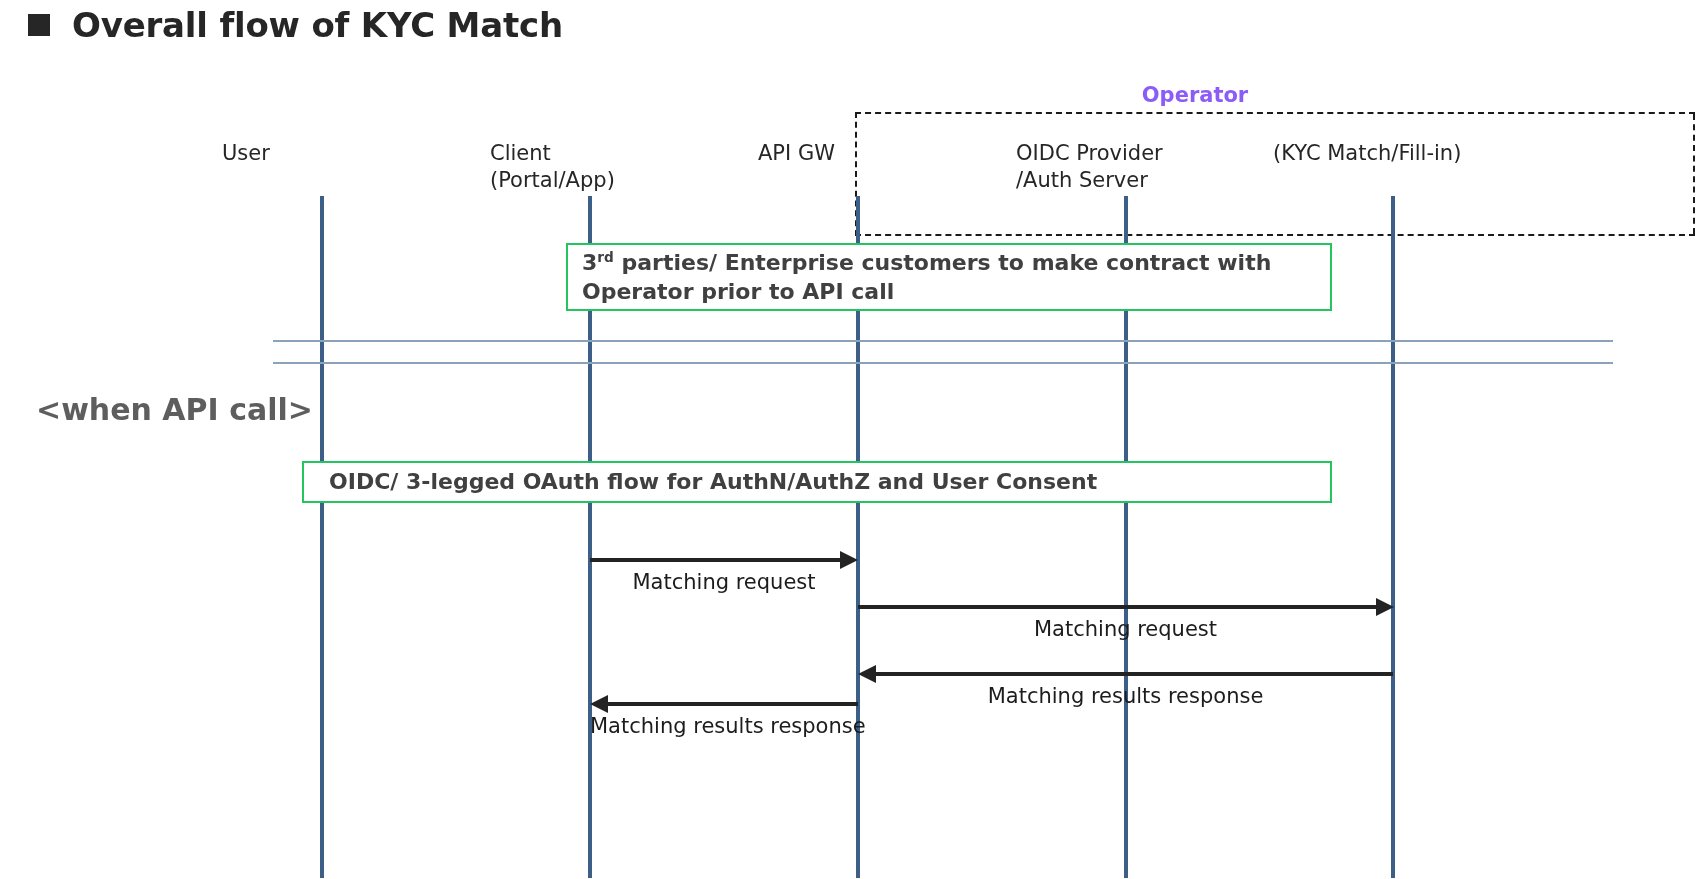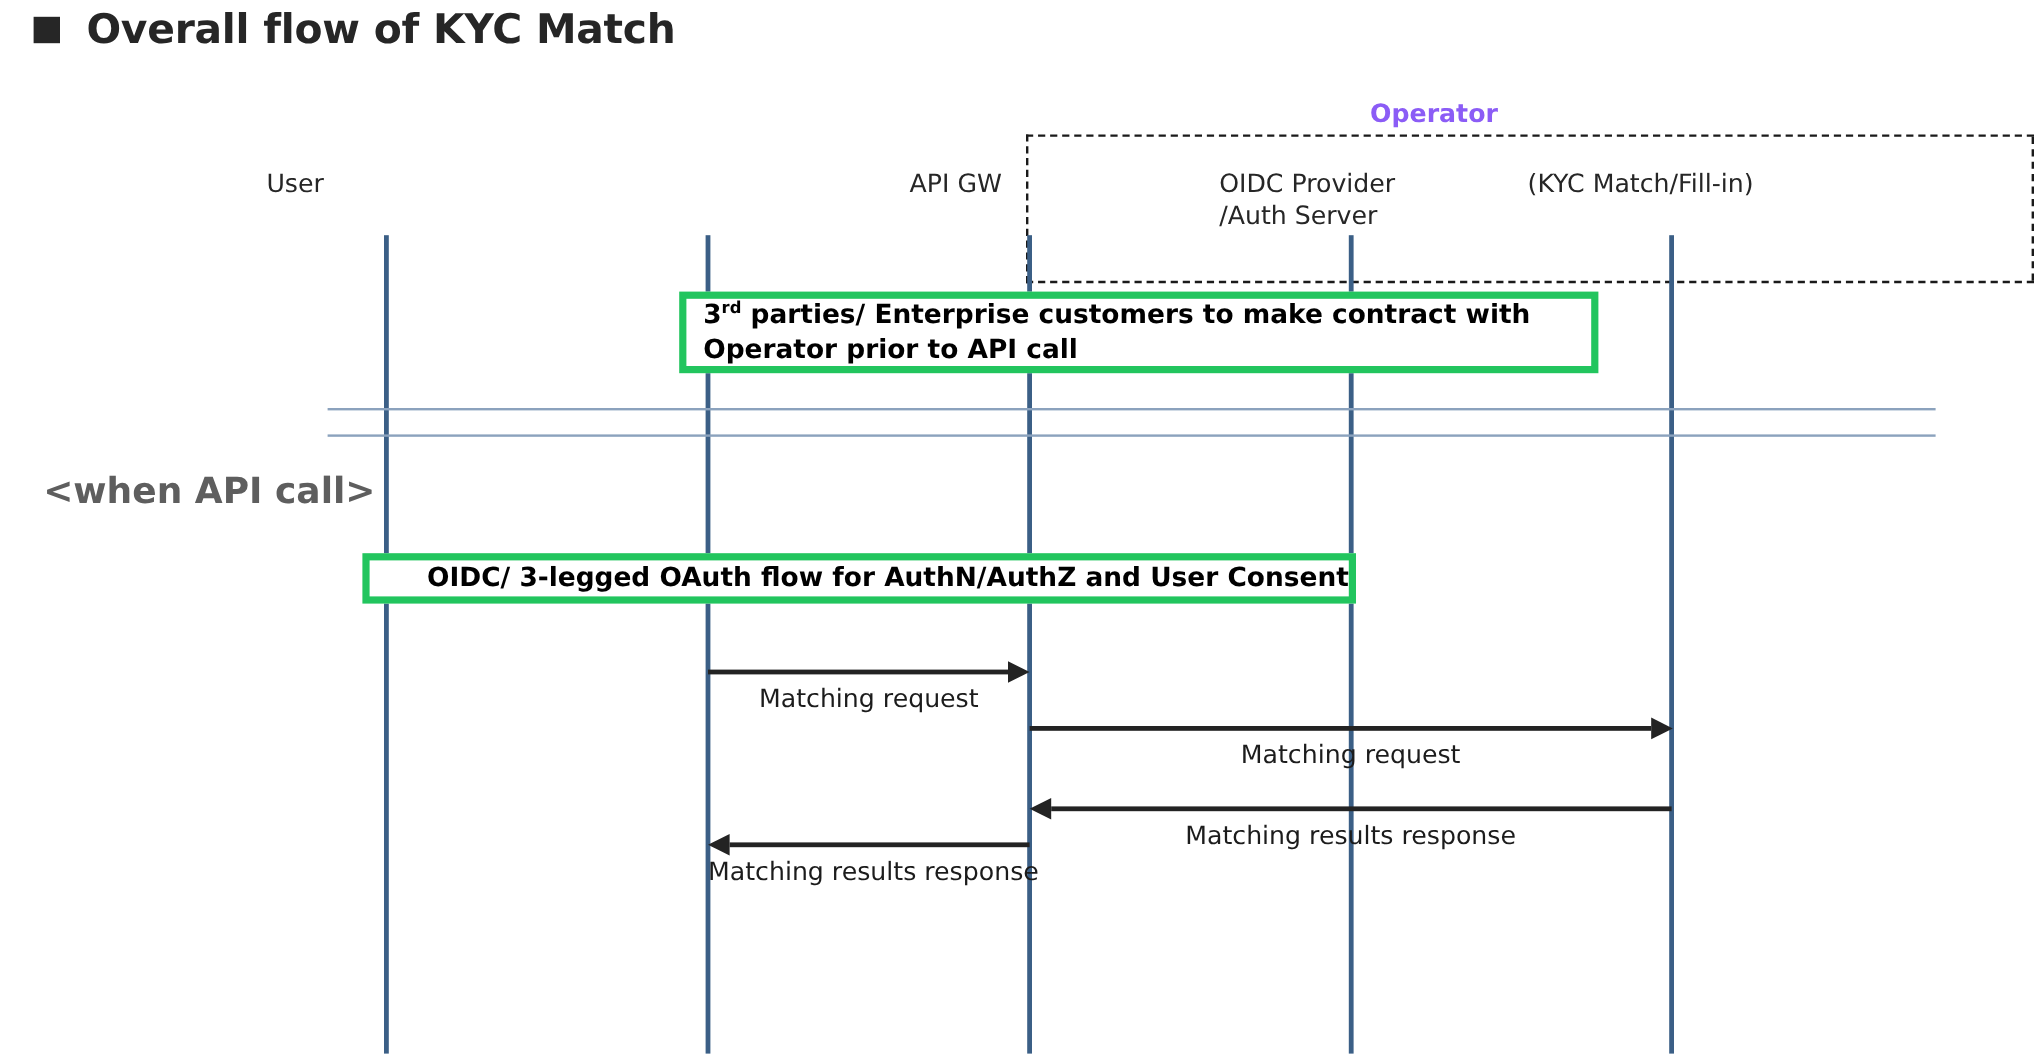--- a/index.html
+++ b/index.html
@@ -29,22 +29,22 @@
   .lifeline{position:absolute;width:4px;background:#3b5f86;}
 
   
   .phase-label{position:absolute;font-size:30px;font-weight:bold;color:#5e5e5e;
                white-space:nowrap;}
 
   
   .divider{position:absolute;height:2px;background:#8ba2bd;}
 
   
-  .note{position:absolute;box-sizing:border-box;border:6px solid #22c55e;
-        background:#ffffff;color:#000000;font-weight:bold;display:flex;
+  .note{position:absolute;box-sizing:border-box;border:2px solid #22c55e;
+        background:#ffffff;color:#404040;font-weight:bold;display:flex;
         align-items:center;}
   .note-text{font-size:22px;line-height:1.32;}
   .note sup{font-size:0.62em;vertical-align:super;line-height:0;}
 
   
   .msg-line{position:absolute;height:4px;background:#232323;}
   .arrow-right{position:absolute;width:0;height:0;
                border-top:9px solid transparent;border-bottom:9px solid transparent;
                border-left:18px solid #232323;}
   .arrow-left{position:absolute;width:0;height:0;
@@ -61,20 +61,24 @@
   <div class="title-row">
     <span class="title-bullet"></span>
     <span class="title-text">Overall flow of KYC Match</span>
   </div>
 
   <div class="operator-label">Operator</div>
   <div class="operator-box"></div>
 
   <div class="lane-head" style="left:222px;top:140px;width:200px;">
     <div>User</div>
+  </div>
+  <div class="lane-head" style="left:490px;top:140px;width:200px;">
+    <div>Client</div>
+    <div>(Portal/App)</div>
   </div>
   <div class="lane-head" style="left:758px;top:140px;width:200px;">
     <div>API GW</div>
   </div>
   <div class="lane-head" style="left:1016px;top:140px;width:220px;">
     <div>OIDC Provider</div>
     <div>/Auth Server</div>
   </div>
   <div class="lane-head" style="left:1273px;top:140px;width:240px;">
     <div>(KYC Match/Fill-in)</div>
@@ -93,21 +97,21 @@
 
   <div class="note" style="left:566px;top:243px;width:766px;height:68px;padding:0 14px;">
     <div class="note-text">
       <div>
         <span>3</span><sup>rd</sup><span> parties/ Enterprise customers to make contract with</span>
       </div>
       <div>Operator prior to API call</div>
     </div>
   </div>
 
-  <div class="note" style="left:302px;top:461px;width:828px;height:42px;justify-content:flex-end;">
+  <div class="note" style="left:302px;top:461px;width:1030px;height:42px;justify-content:flex-start;padding-left:25px;">
     <div class="note-text">OIDC/ 3-legged OAuth flow for AuthN/AuthZ and User Consent</div>
   </div>
 
   <div class="msg-line" style="left:590px;top:558px;width:250px;"></div>
   <div class="arrow-right" style="left:840px;top:551px;"></div>
   <div class="msg-label" style="left:590px;top:570px;width:268px;">Matching request</div>
 
   <div class="msg-line" style="left:858px;top:605px;width:518px;"></div>
   <div class="arrow-right" style="left:1376px;top:598px;"></div>
   <div class="msg-label" style="left:858px;top:617px;width:535px;">Matching request</div>

